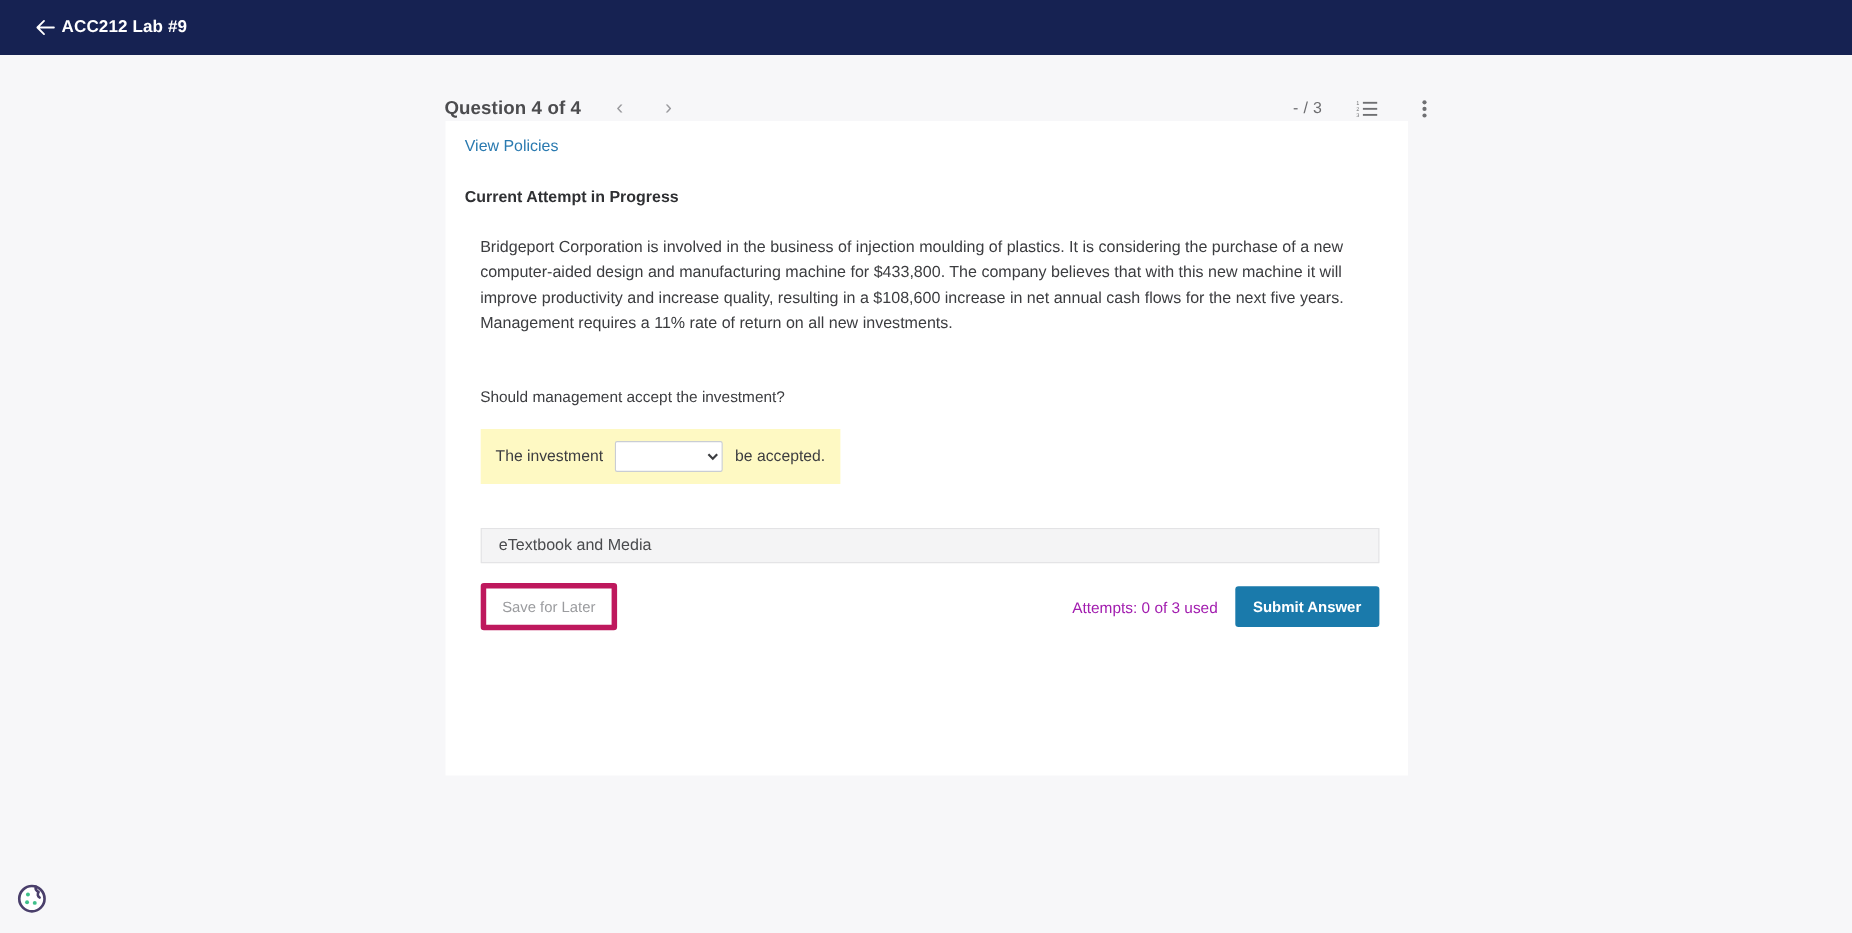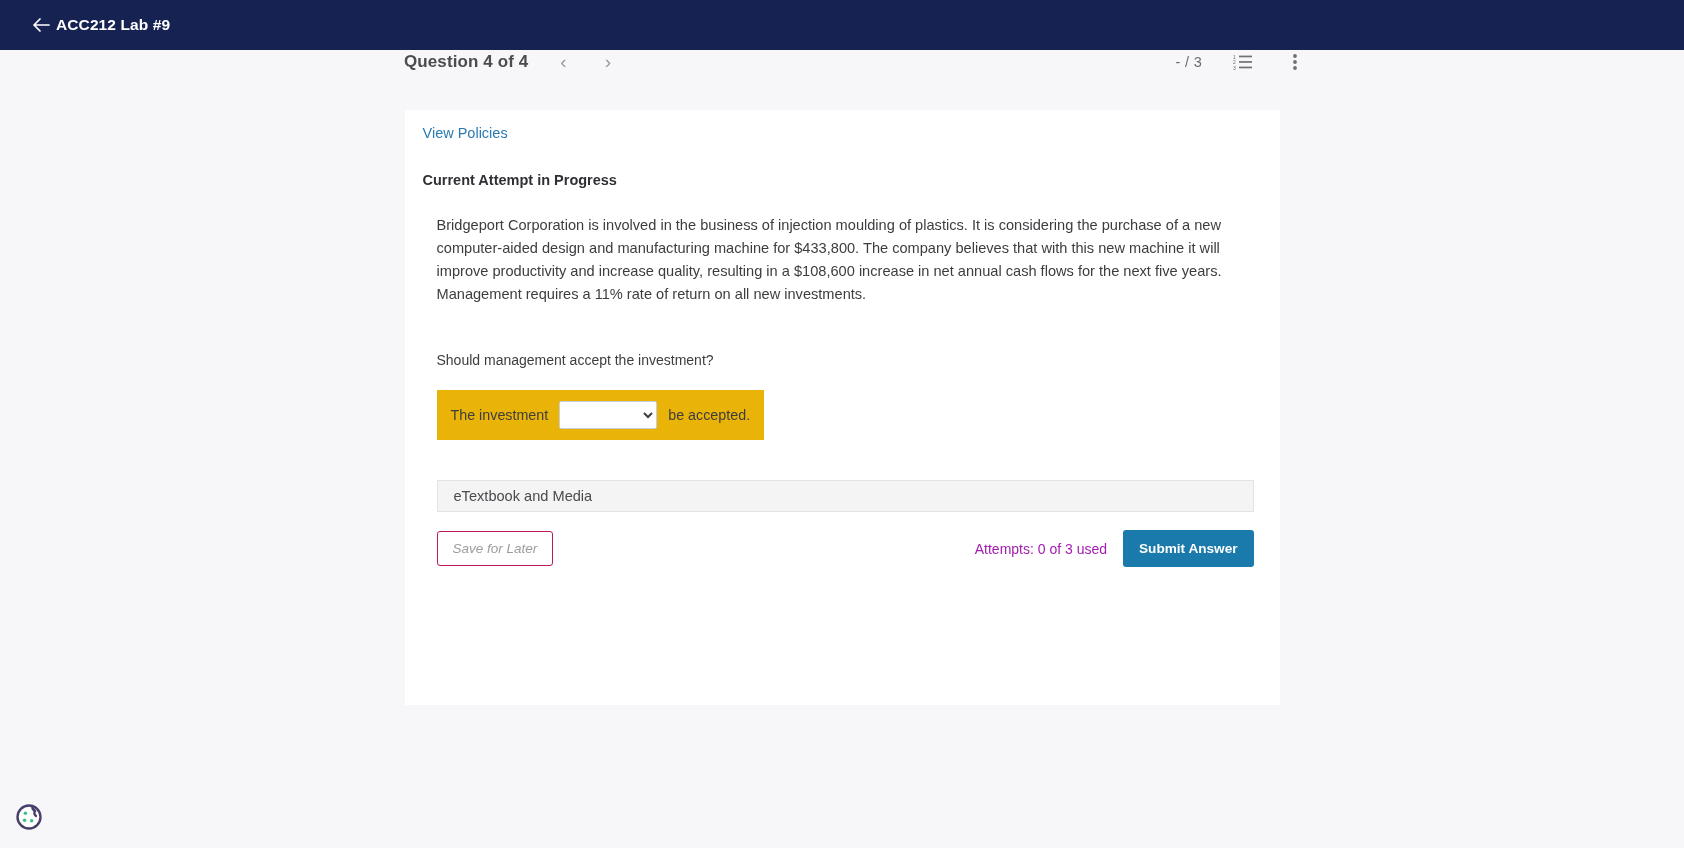--- a/index.html
+++ b/index.html
@@ -31,21 +31,21 @@
     font-size: 15.5px;
     font-weight: bold;
     letter-spacing: .1px;
   }
 
   
   .qtoolbar {
     height: 60px;
     background: #f7f7f9;
     display: flex;
-    align-items: flex-start;
+    align-items: flex-end;
     padding: 0 0 0 0;
     position: relative;
   }
   .qtoolbar-inner {
     width: 100%;
     display: flex;
     align-items: center;
     padding-left: 404px;
     padding-right: 378px;
   }
@@ -158,21 +158,21 @@
   .pct { font-size: 14.3px; color: #3c3d40; }
 
   .sub-q {
     margin-top: 46px;
     font-size: 14px;
     color: #3c3d40;
   }
 
   .sel-panel {
     margin-top: 22px;
-    background: #eab308;
+    background: #fef9c3;
     display: inline-flex;
     align-items: center;
     padding: 11px 14px;
     gap: 11px;
   }
   .sel-text { font-size: 14.3px; color: #3c3d40; }
   .sel-box {
     width: 98px;
     height: 28px;
     border: 1px solid #c9cdd4;
@@ -199,29 +199,28 @@
   .etext span { font-size: 14.6px; color: #4a4b4e; }
 
   
   .footer {
     display: flex;
     align-items: center;
     margin-top: 18px;
     padding-bottom: 24px;
   }
   .save-btn {
-    border: 1px solid #be185d;
+    border: 5px solid #be185d;
     background: #ffffff;
     color: #9b9c9f;
     font-size: 13.5px;
     padding: 9px 15px;
     border-radius: 3px;
     cursor: default;
     font-family: "Liberation Sans", sans-serif;
-    font-style: italic;
   }
   .footer-right {
     margin-left: auto;
     display: flex;
     align-items: center;
     gap: 16px;
   }
   .attempts {
     font-size: 14px;
     color: #a21caf;

